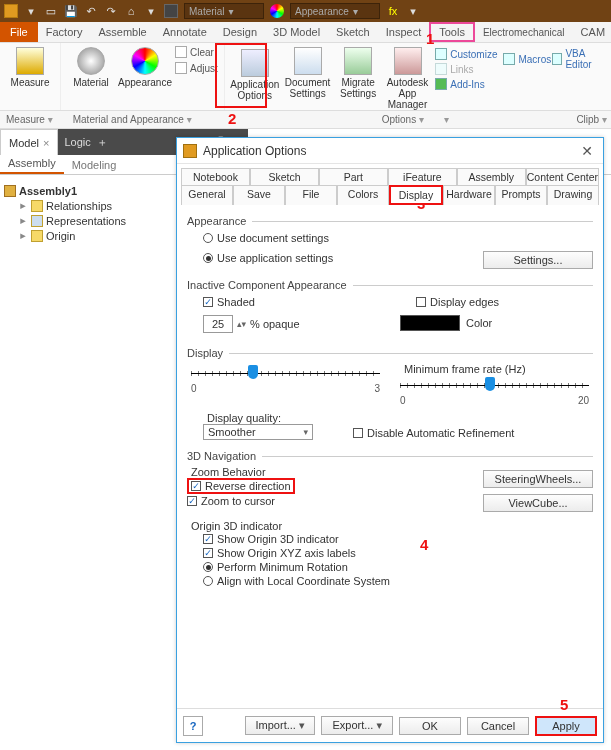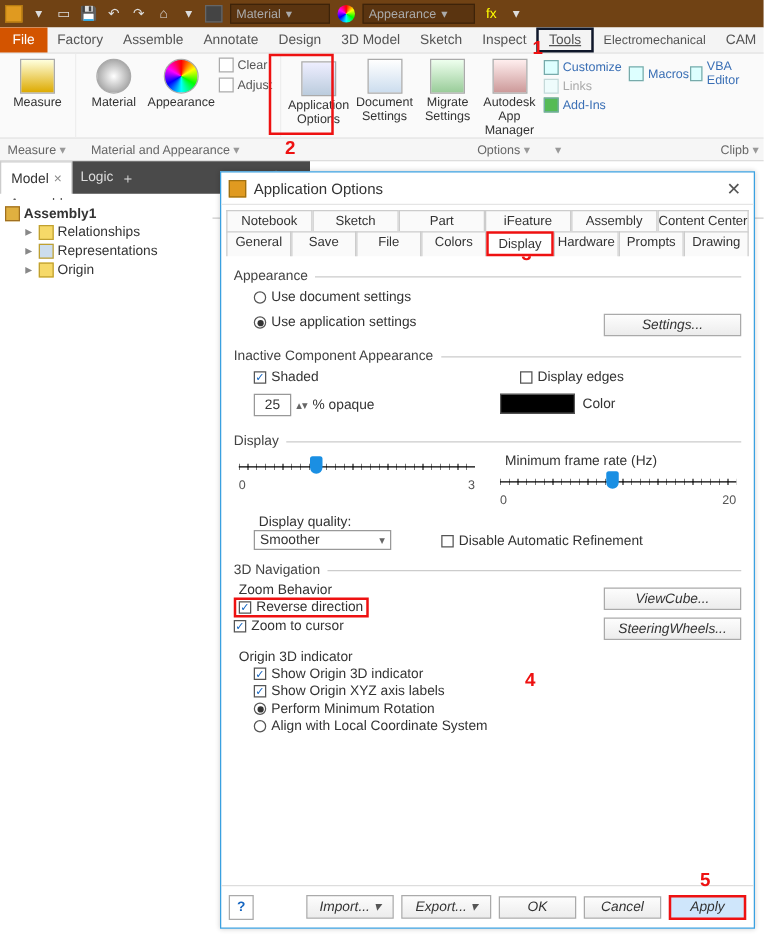--- a/index.html
+++ b/index.html
@@ -11,21 +11,21 @@
   .qat .ic { width: 14px; height: 14px; color: #ddd; font-size: 11px; line-height: 14px; text-align: center; }
   .qat .combo { height: 16px; background: #5a3410; border: 1px solid #3d2309; color: #aaa; padding: 0 4px; display: flex; align-items: center; gap: 4px; font-size: 10px; }
   .qat .swatch { width: 14px; height: 14px; border-radius: 50%; }
   .qat .sw1 { background: conic-gradient(#f00,#ff0,#0f0,#0ff,#00f,#f0f,#f00); }
   .qat .sw2 { width:14px;height:14px;background:#444;border:1px solid #666; }
 
   
   .menubar { height: 21px; background: #f4f4f4; border-bottom: 1px solid #ddd; display: flex; align-items: stretch; }
   .menubar .tab { padding: 0 8px; display: flex; align-items: center; font-size: 11px; color: #555; white-space: nowrap; cursor: default; }
   .menubar .file { background: #d35400; color: #fff; padding: 0 10px; }
-  .menubar .tab.tools { border: 2px solid #0f172a; position: relative; text-decoration: underline; }
+  .menubar .tab.tools { border: 2px solid #ec4899; position: relative; }
 
   
   .ribbon { height: 68px; background: #fafafa; border-bottom: 1px solid #ddd; display: flex; }
   .rgroup { display: flex; flex-direction: column; padding: 2px 6px; border-right: 1px solid #eee; }
   .rgroup .items { display: flex; align-items: flex-start; gap: 6px; flex: 1; }
   .rgbtn { display: flex; flex-direction: column; align-items: center; width: 48px; font-size: 10px; text-align: center; gap: 2px; padding-top: 2px; }
   .rgbtn .bigicon { width: 28px; height: 28px; border: 1px solid #aaa; background: linear-gradient(#fff,#ddd); }
   .rgbtn.material .bigicon { border-radius: 50%; background: radial-gradient(#fff,#888); }
   .rgbtn.appearance .bigicon { border-radius: 50%; background: conic-gradient(#f00,#ff0,#0f0,#0ff,#00f,#f0f,#f00); }
   .rgroup .small { display: flex; align-items: center; gap: 3px; font-size: 10px; color: #555; padding: 1px 0; }
@@ -39,21 +39,21 @@
   .modelbar .dark { flex: 0 0 190px; background: #4a4a4a; color: #ddd; display: flex; align-items: center; padding: 0 6px; gap: 6px; font-size: 11px; }
   .modelbar .dark .spacer { flex: 1; }
   .modelbar .dark .sic { color: #bbb; }
 
   
   .subtabs { height: 20px; border-bottom: 1px solid #ccc; display: flex; align-items: flex-end; font-size: 11px; }
   .subtabs .st { padding: 3px 8px; color: #777; }
   .subtabs .st.active { color: #555; border-bottom: 2px solid #d35400; }
 
   
-  .tree { position: absolute; left: 0; top: 160px; width: 170px; padding: 4px 4px; font-size: 11px; color: #333; background: #fff; }
+  .tree { position: absolute; left: 0; top: 180px; width: 170px; padding: 4px 4px; font-size: 11px; color: #333; background: #fff; }
   .tree .row { display: flex; align-items: center; gap: 3px; padding: 1px 0; }
   .tree .row.depth1 { padding-left: 14px; }
   .tree .tw { color: #888; width: 10px; text-align: center; }
   .tree .ico { width: 12px; height: 12px; }
   .tree .ico.asm { background: #e0b040; border: 1px solid #a07020; }
   .tree .ico.fold { background: #f6d968; border: 1px solid #c0a030; }
 
   
   .dlg { position: absolute; left: 176px; top: 137px; width: 428px; height: 606px; background: #fff; border: 1px solid #3aa0e0; box-shadow: 0 0 4px rgba(0,0,0,.2); display: flex; flex-direction: column; }
   .dlg .titlebar { height: 26px; display: flex; align-items: center; padding: 0 6px; font-size: 12px; border-bottom: 1px solid #e5e5e5; }
@@ -65,21 +65,21 @@
   .dlg .tabrow .dt { flex: 1; text-align: center; font-size: 10.5px; padding: 2px 0; border: 1px solid #ccc; border-bottom: none; background: #fafafa; white-space: nowrap; }
   .dlg .tabrow .dt.active { background: #fff; border: 2px solid #e11; position: relative; z-index: 2; }
   .dlg .body { flex: 1; overflow: hidden; padding: 6px 10px; font-size: 11px; position: relative; }
   .section-title { display: flex; align-items: center; gap: 6px; margin: 4px 0 4px 0; color: #444; }
   .section-title .ln { flex: 1; height: 1px; background: #ccc; }
   .radio, .check { display: flex; align-items: center; gap: 4px; padding: 1px 0 1px 16px; }
   .radio .r { width: 10px; height: 10px; border: 1px solid #555; border-radius: 50%; display: flex; align-items: center; justify-content: center; }
   .radio .r.on::after { content: ""; width: 5px; height: 5px; background: #333; border-radius: 50%; }
   .check .c { width: 10px; height: 10px; border: 1px solid #555; display: flex; align-items: center; justify-content: center; font-size: 9px; line-height: 9px; color: #1565c0; }
   .check .c.on::after { content: "✓"; }
-  .btn { border: 1px solid #aaa; background: linear-gradient(#fdfdfd,#ececec); padding: 2px 10px; font-size: 11px; text-align: center; font-style: italic; }
+  .btn { border: 1px solid #aaa; background: linear-gradient(#fdfdfd,#ececec); padding: 2px 10px; font-size: 11px; text-align: center; }
   .btn.wide { width: 110px; }
   .numbox { width: 30px; height: 18px; border: 1px solid #999; text-align: center; font-size: 11px; line-height: 16px; }
   .slider { position: relative; height: 16px; margin: 2px 0; }
   .slider .track { position: absolute; left: 0; right: 0; top: 8px; height: 1px; background: #000; }
   .slider .ticks { position: absolute; left: 0; right: 0; top: 6px; height: 5px;
                    background-image: repeating-linear-gradient(to right,#777 0,#777 1px,transparent 1px,transparent 7px); }
   .slider .thumb { position: absolute; top: 0; width: 10px; height: 14px; background: #1a8fe3; border-radius: 2px 2px 5px 5px; }
   .combo2 { border: 1px solid #999; background: #fff; padding: 1px 4px; width: 110px; display: flex; align-items: center; justify-content: space-between; font-size: 11px; }
   .combo2::after { content: "▾"; color: #666; font-size: 9px; }
   .swatchbox { width: 60px; height: 16px; background: #000; border: 1px solid #555; }
@@ -417,22 +417,22 @@
         <div class="check" style="padding-left:0;border:2px solid #e11;width:fit-content;padding:0 2px">
             <span class="c on"></span>
             <span>Reverse direction</span>
           </div>
         <div class="check" style="padding-left:0">
             <span class="c on"></span>
             <span>Zoom to cursor</span>
           </div>
       </div>
       <div style="flex:1;display:flex;flex-direction:column;gap:6px;align-items:flex-end;padding-top:4px">
+        <div class="btn wide">SteeringWheels...</div>
         <div class="btn wide">ViewCube...</div>
-        <div class="btn wide">SteeringWheels...</div>
       </div>
     </div>
 
     <div class="sublabel" style="margin-top:8px">Origin 3D indicator</div>
     <div class="check">
         <span class="c on"></span>
         <span>Show Origin 3D indicator</span>
       </div>
     <div class="check">
         <span class="c on"></span>

